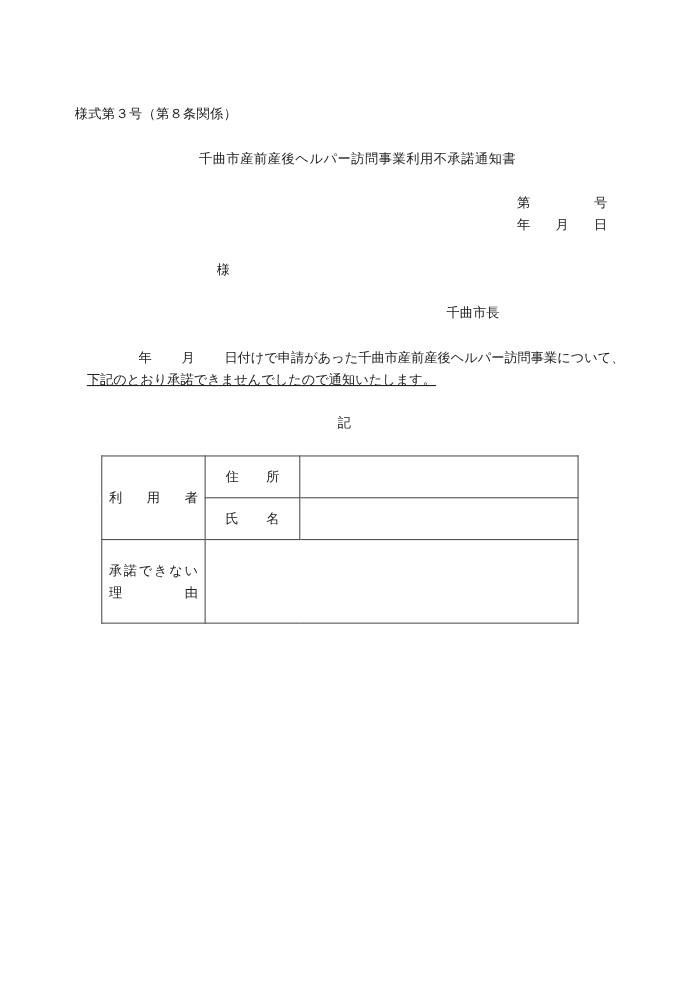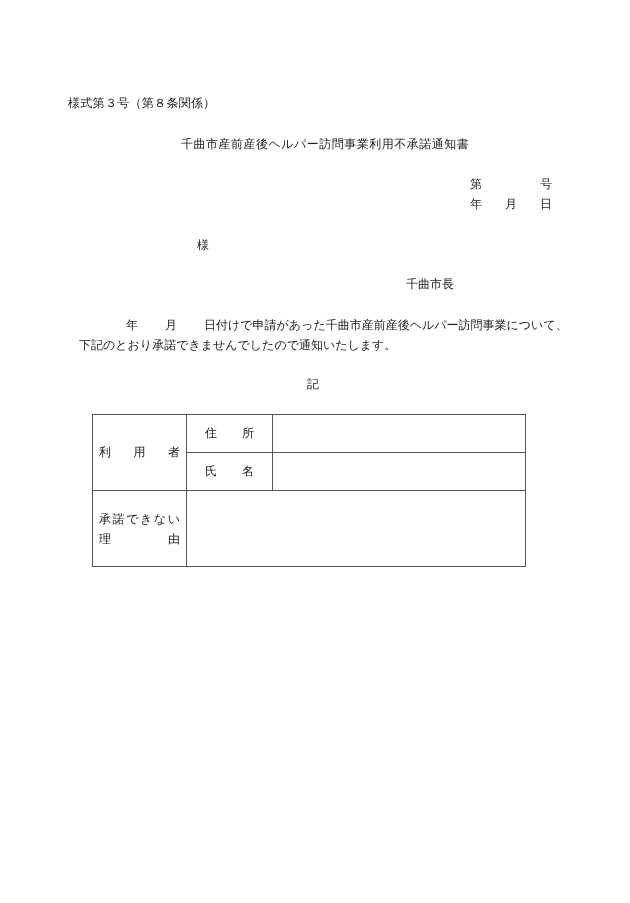--- a/index.html
+++ b/index.html
@@ -22,21 +22,21 @@
     #doc-title { left: 181px; top: 136px; letter-spacing: 0.5px; text-align: center; }
 
     #doc-number-line { left: 470px; top: 176px; width: 82px; }
     #doc-date-line { left: 470px; top: 196px; width: 82px; }
     .spread { display: flex; justify-content: space-between; }
 
     #addressee { left: 197px; top: 237px; }
     #sender { left: 368px; top: 276px; margin-left: 38px; }
 
     #body-line1 { left: 79px; top: 317px; font-family: Liberation Serif, serif; }
-    #body-line2 { left: 79px; top: 337px; }
+    #body-line2 { left: 79px; top: 337px; text-decoration: underline; }
     #body-line1 .indent { display: inline-block; width: 47px; }
     #body-line1 .gap { display: inline-block; width: 27px; }
 
     #ki-heading { left: 307px; top: 376px; }
 
     table#detail-table {
       position: absolute;
       left: 92px;
       top: 414px;
       width: 434px;

